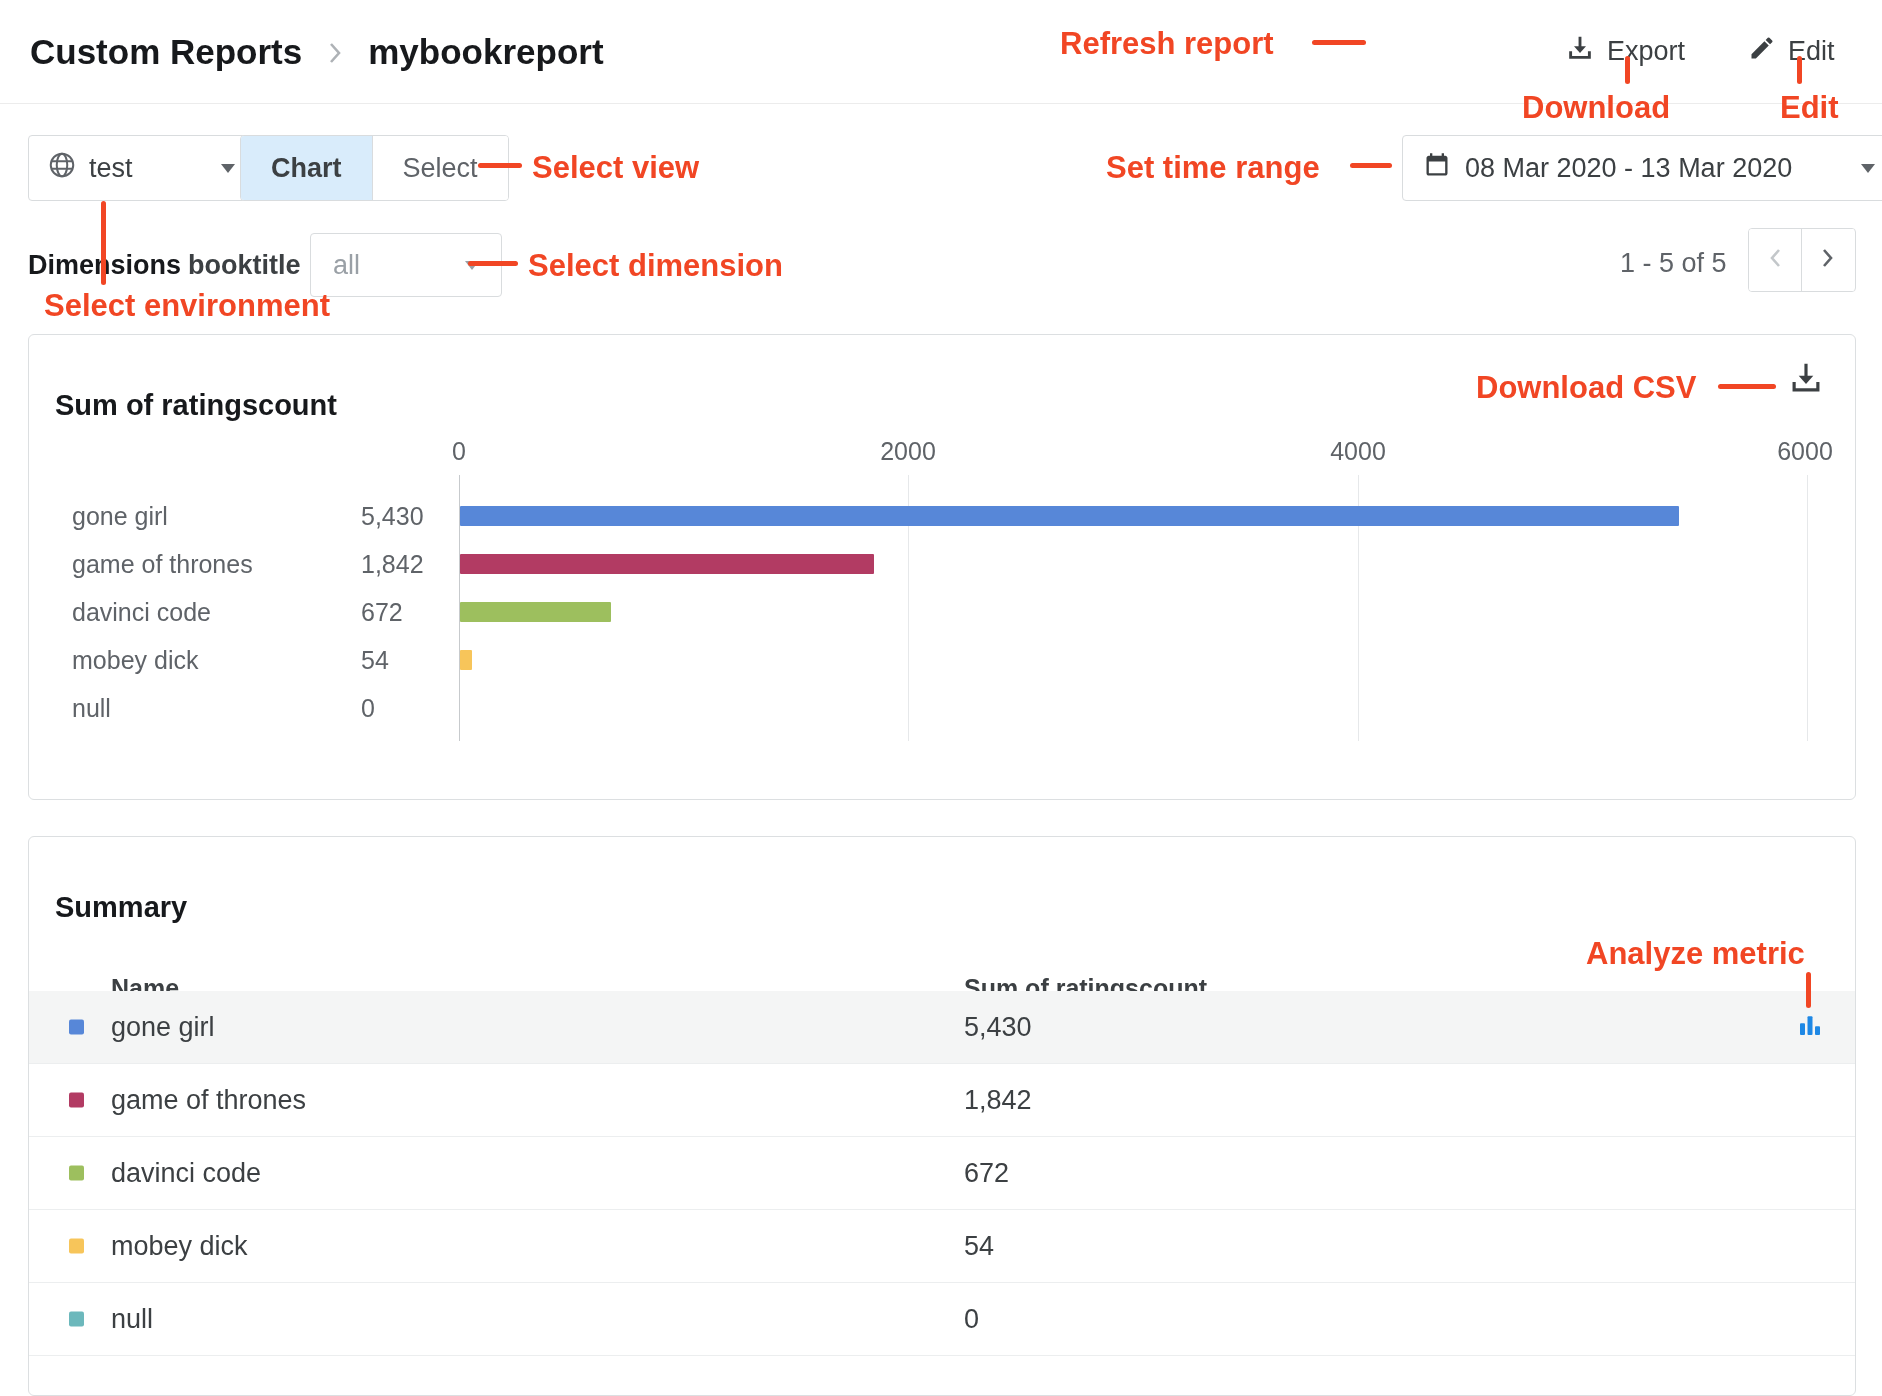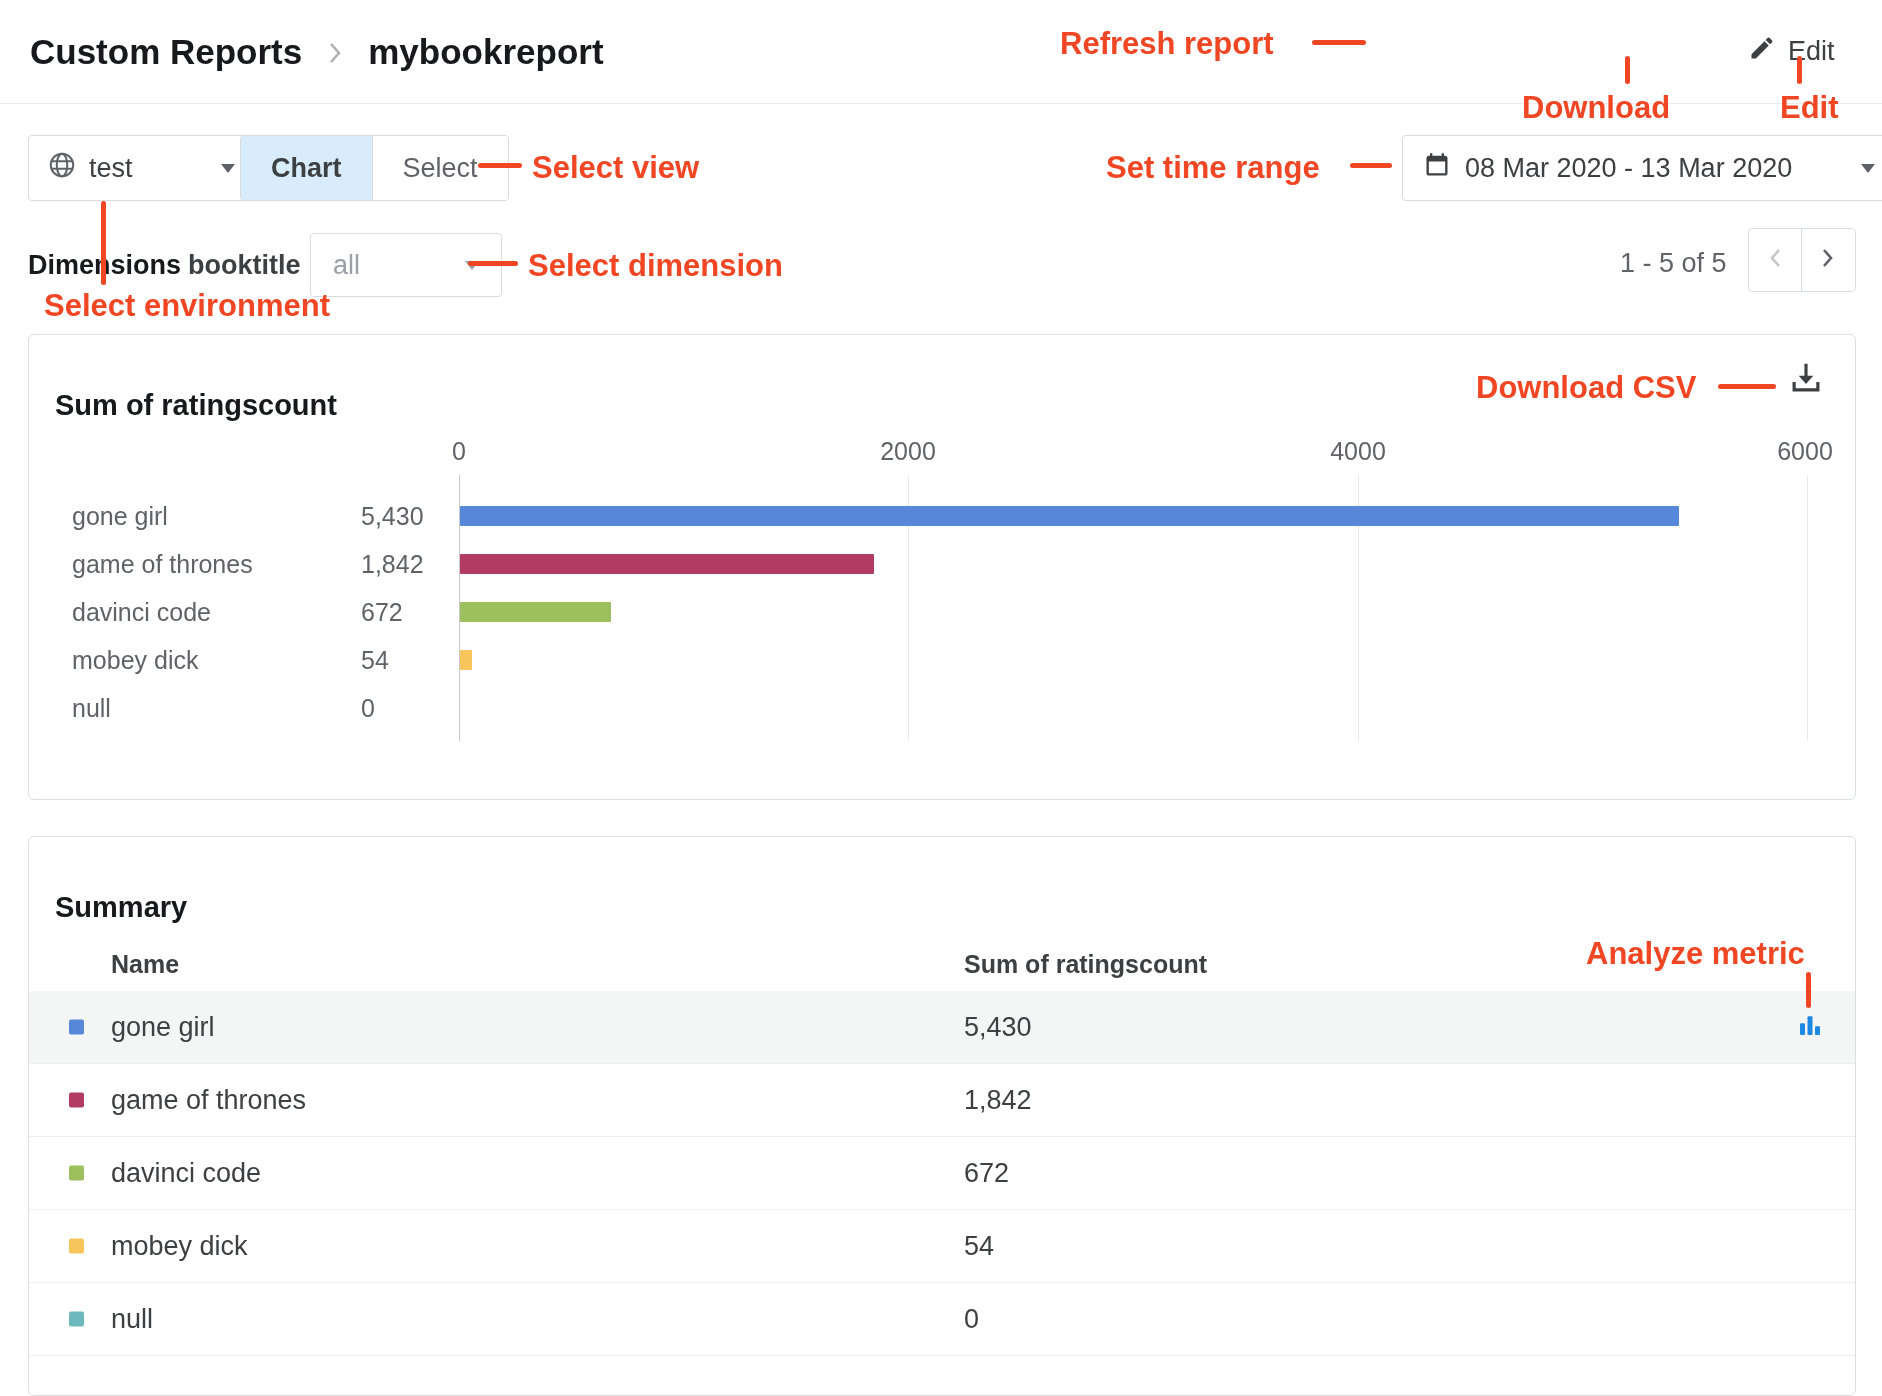--- a/index.html
+++ b/index.html
@@ -51,21 +51,21 @@
   .c-label{position:absolute;left:43px;top:50%;transform:translateY(-50%);font-size:25px;color:#5f6368;}
   .c-value{position:absolute;left:332px;top:50%;transform:translateY(-50%);font-size:25px;color:#5f6368;}
   .c-bar{position:absolute;left:431px;top:50%;transform:translateY(-50%);height:20px;border-radius:1px;}
 
   
   .sum-header{position:absolute;left:0;top:100px;width:100%;height:54px;border-bottom:1px solid #e3e5e7;}
   .sum-rows{position:absolute;left:0;top:154px;width:100%;}
   .sum-row{position:relative;height:72px;border-bottom:1px solid #eceeef;background:#fff;}
   .col-name{position:absolute;left:82px;top:50%;transform:translateY(-50%);font-size:27px;color:#3c4043;}
   .col-value{position:absolute;left:935px;top:50%;transform:translateY(-50%);font-size:27px;color:#3c4043;}
-  .sum-header .col-name,.sum-header .col-value{font-weight:bold;font-size:25px;color:#3c4043;}
+  .sum-header .col-name,.sum-header .col-value{font-weight:bold;font-size:25px;color:#3c4043;margin-top:24px;}
   .legend-square{position:absolute;left:40px;top:50%;transform:translateY(-50%);width:15px;height:15px;border-radius:2px;}
   .row-icon{position:absolute;right:28px;top:50%;transform:translateY(-50%);width:34px;height:34px;display:flex;align-items:center;justify-content:center;cursor:pointer;}
 
   
   .ann{position:absolute;font-size:31px;font-weight:bold;color:#f14624;z-index:20;white-space:nowrap;}
   .ann-line{position:absolute;background:#f14624;z-index:20;border-radius:2.5px;}
 </style>
 </head>
 <body>
 
@@ -76,20 +76,30 @@
       <span class="crumb root">Custom Reports</span>
       <span class="crumb-sep">
         <svg width="14" height="26" viewBox="0 0 14 26">
             <polyline points="3,4 11,13 3,22" fill="none" stroke="#aeb2b6" stroke-width="2.6"></polyline>
           </svg>
       </span>
       <span class="crumb">mybookreport</span>
     </nav>
 
 
+    <div class="hdr-action hdr-export">
+      <span>
+        <svg width="30" height="30" viewBox="0 0 24 24">
+            <path d="M12 3v9.5" stroke="#3c4043" stroke-width="2.3"></path>
+            <polygon points="7.2,10.5 16.8,10.5 12,16" fill="#3c4043"></polygon>
+            <path d="M4.5 14.5v5h15v-5" fill="none" stroke="#3c4043" stroke-width="2.3"></path>
+          </svg>
+      </span>
+      <span>Export</span>
+    </div>
 
     <div class="hdr-action hdr-edit">
       <span>
         <svg width="28" height="28" viewBox="0 0 24 24" fill="#3c4043">
             <path d="M3 17.25V21h3.75L17.81 9.94l-3.75-3.75L3 17.25zM20.71 7.04a1 1 0 0 0 0-1.41l-2.34-2.34a1 1 0 0 0-1.41 0l-1.83 1.83 3.75 3.75 1.83-1.83z"></path>
           </svg>
       </span>
       <span>Edit</span>
     </div>
   </header>

